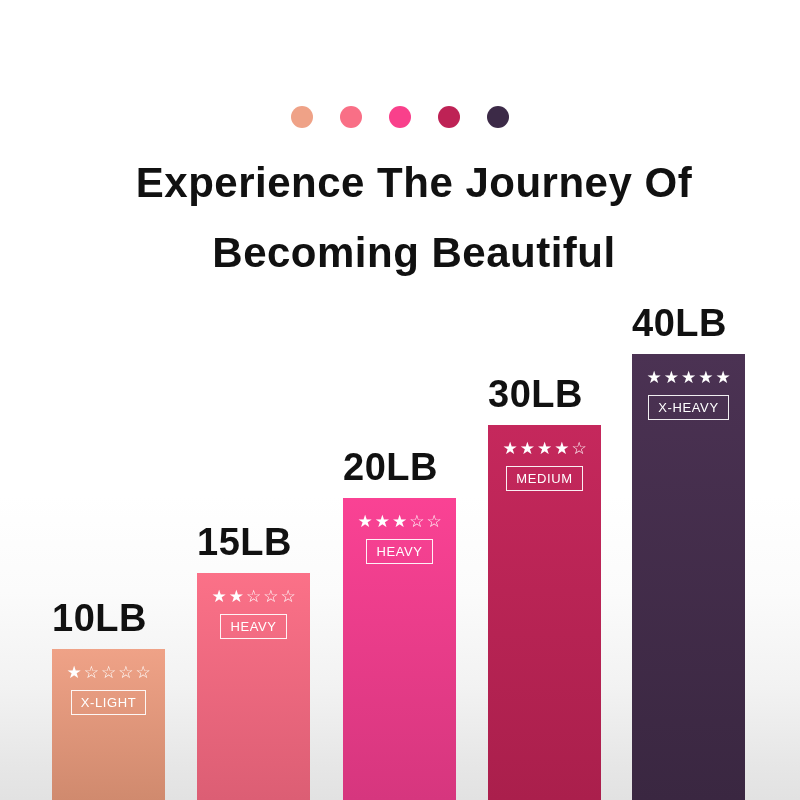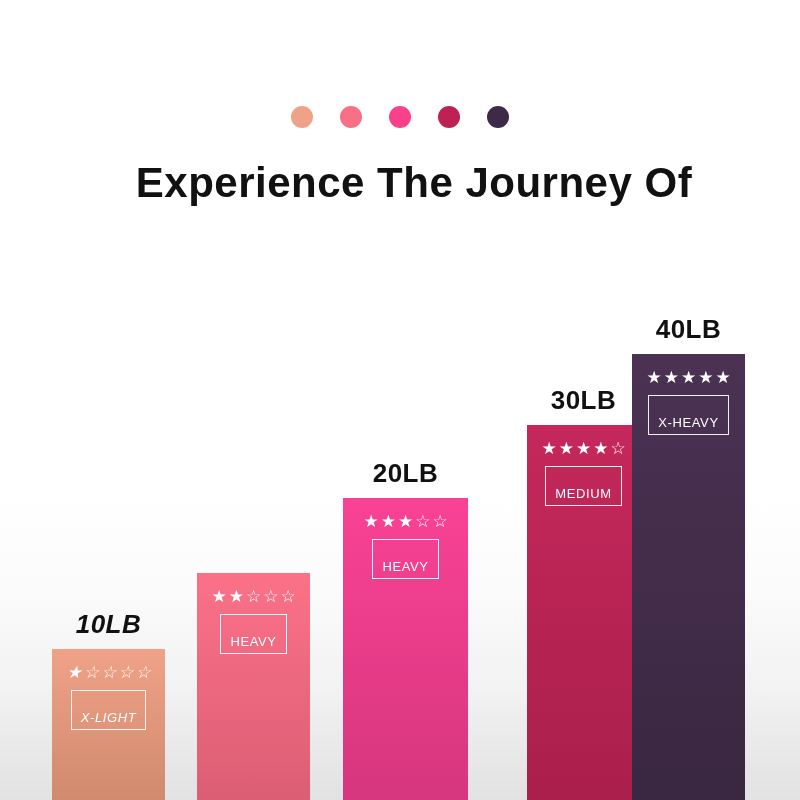--- a/index.html
+++ b/index.html
@@ -73,23 +73,23 @@
     height: 800px;
   }
   .bar-group {
     position: absolute;
     bottom: 0;
   }
   .bar-weight {
     position: absolute;
     left: 0;
     width: 100%;
-    text-align: center;
+    text-align: left;
     font-weight: bold;
-    font-size: 26px;
+    font-size: 38px;
     color: #111111;
     letter-spacing: 0.5px;
     white-space: nowrap;
   }
   .bar {
     position: absolute;
     left: 0;
     bottom: 0;
     width: 100%;
   }
@@ -112,88 +112,90 @@
   }
   .star {
     display: inline-block;
   }
   .level-box {
     margin-top: 7px;
     border: 1.5px solid rgba(255,255,255,0.92);
     color: #ffffff;
     font-size: 13px;
     line-height: 14px;
-    padding: 20px 9px 4px 9px;
+    padding: 5px 9px 4px 9px;
     letter-spacing: 0.6px;
     white-space: nowrap;
   }
 </style>
 </head>
 <body>
 
 <div id="infographic">
 
   <div id="dot-row">
       <div class="dot" style="background: rgb(239, 162, 135);"></div>
       <div class="dot" style="background: rgb(249, 111, 134);"></div>
       <div class="dot" style="background: rgb(249, 64, 139);"></div>
       <div class="dot" style="background: rgb(190, 34, 85);"></div>
       <div class="dot" style="background: rgb(60, 42, 71);"></div>
     </div>
 
   <div id="headline">
     <span class="headline-line">Experience The Journey Of</span>
+    <span class="headline-line">Becoming Beautiful</span>
   </div>
 
   <div id="chart">
-      <div class="bar-group" style="left: 52px; width: 113px; height: 159px; font-style: italic;">
+      <div class="bar-group" style="left: 52px; width: 113px; height: 159px;">
         <div class="bar-weight" style="bottom: 160px;">10LB</div>
         <div class="bar" style="height: 151px; background: linear-gradient(rgb(239, 162, 135) 0%, rgb(208, 138, 110) 100%);">
           <div class="bar-inner">
             <div class="stars">
               <span class="star">★</span>
               <span class="star">☆</span>
               <span class="star">☆</span>
               <span class="star">☆</span>
               <span class="star">☆</span>
             </div>
             <div class="level-box">X-LIGHT</div>
           </div>
         </div>
       </div>
       <div class="bar-group" style="left: 197px; width: 113px; height: 227px;">
+        <div class="bar-weight" style="bottom: 236px;">15LB</div>
         <div class="bar" style="height: 227px; background: linear-gradient(rgb(251, 113, 136) 0%, rgb(220, 94, 116) 100%);">
           <div class="bar-inner">
             <div class="stars">
               <span class="star">★</span>
               <span class="star">★</span>
               <span class="star">☆</span>
               <span class="star">☆</span>
               <span class="star">☆</span>
             </div>
             <div class="level-box">HEAVY</div>
           </div>
         </div>
       </div>
-      <div class="bar-group" style="left: 343px; width: 125px; height: 302px;">
+      <div class="bar-group" style="left: 343px; width: 113px; height: 302px;">
         <div class="bar-weight" style="bottom: 311px;">20LB</div>
         <div class="bar" style="height: 302px; background: linear-gradient(rgb(250, 66, 148) 0%, rgb(214, 54, 126) 100%);">
           <div class="bar-inner">
             <div class="stars">
               <span class="star">★</span>
               <span class="star">★</span>
               <span class="star">★</span>
               <span class="star">☆</span>
               <span class="star">☆</span>
             </div>
             <div class="level-box">HEAVY</div>
           </div>
         </div>
       </div>
-      <div class="bar-group" style="left: 488px; width: 113px; height: 375px; margin-left: 39px;">
+      <div class="bar-group" style="left: 488px; width: 113px; height: 375px;">
         <div class="bar-weight" style="bottom: 384px;">30LB</div>
         <div class="bar" style="height: 375px; background: linear-gradient(rgb(197, 40, 92) 0%, rgb(170, 31, 76) 100%);">
           <div class="bar-inner">
             <div class="stars">
               <span class="star">★</span>
               <span class="star">★</span>
               <span class="star">★</span>
               <span class="star">★</span>
               <span class="star">☆</span>
             </div>

